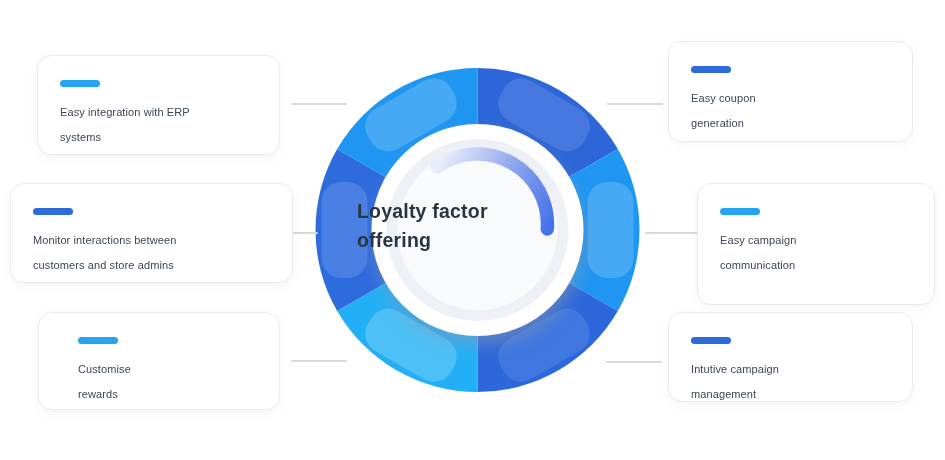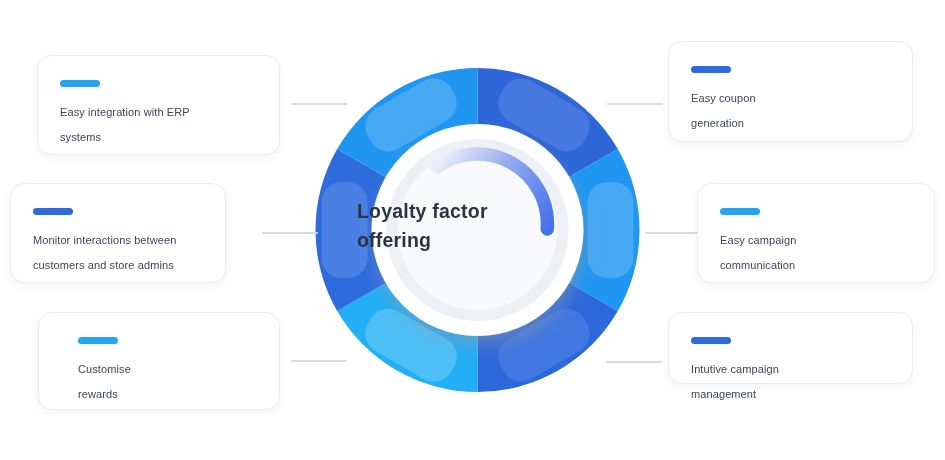--- a/index.html
+++ b/index.html
@@ -72,43 +72,43 @@
   <div class="connector" style="left: 607px; top: 103px; width: 56px; background: rgb(217, 218, 220);"></div>
   <div class="connector" style="left: 645px; top: 232px; width: 55px; background: rgb(217, 218, 220);"></div>
   <div class="connector" style="left: 606px; top: 361px; width: 56px; background: rgb(217, 218, 220);"></div>
 
   <div class="card" style="left:37px;top:55px;width:243px;height:100px;">
     <div class="dash" style="background: rgb(37, 164, 242);"></div>
     <div class="card-text">Easy integration with ERP
 systems</div>
   </div>
 
-  <div class="card" style="left:10px;top:183px;width:216px;height:100px;">
+  <div class="card" style="left:10px;top:183px;width:283px;height:100px;">
     <div class="dash" style="background: rgb(46, 107, 217);"></div>
     <div class="card-text">Monitor interactions between
 customers and store admins</div>
   </div>
 
   <div class="card" style="left:38px;top:312px;width:242px;height:98px;padding-left:39px;">
     <div class="dash" style="background: rgb(37, 164, 242);"></div>
     <div class="card-text">Customise
 rewards</div>
   </div>
 
   <div class="card" style="left:668px;top:41px;width:245px;height:101px;">
     <div class="dash" style="background: rgb(46, 107, 217);"></div>
     <div class="card-text">Easy coupon
 generation</div>
   </div>
 
-  <div class="card" style="left:697px;top:183px;width:238px;height:100px;">
+  <div class="card" style="left:697px;top:183px;width:238px;height:122px;">
     <div class="dash" style="background: rgb(37, 164, 242);"></div>
     <div class="card-text">Easy campaign
 communication</div>
   </div>
 
-  <div class="card" style="left:668px;top:312px;width:245px;height:72px;">
+  <div class="card" style="left:668px;top:312px;width:245px;height:90px;">
     <div class="dash" style="background: rgb(46, 107, 217);"></div>
     <div class="card-text">Intutive campaign
 management</div>
   </div>
 
 </div>
 
 </body></html>

